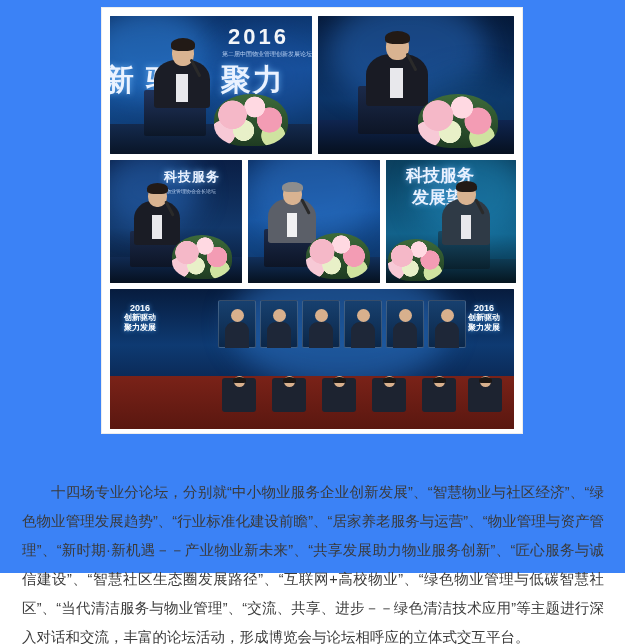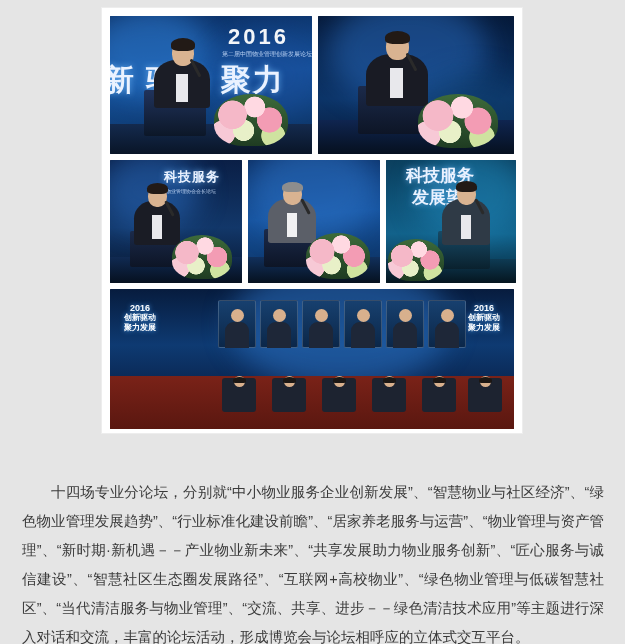--- a/index.html
+++ b/index.html
@@ -9,22 +9,22 @@
   }
   body {
     width: 625px;
     height: 644px;
     font-family: "Liberation Sans", sans-serif;
     overflow: hidden;
   }
   .page {
     position: relative;
     width: 625px;
-    height: 644px;
-    background: #e5e5e5;
+    height: 573px;
+    background: #3b82f6;
   }
 
   
   .collage {
     position: absolute;
     left: 102px;
     top: 8px;
     width: 420px;
     height: 425px;
     background: #ffffff;

